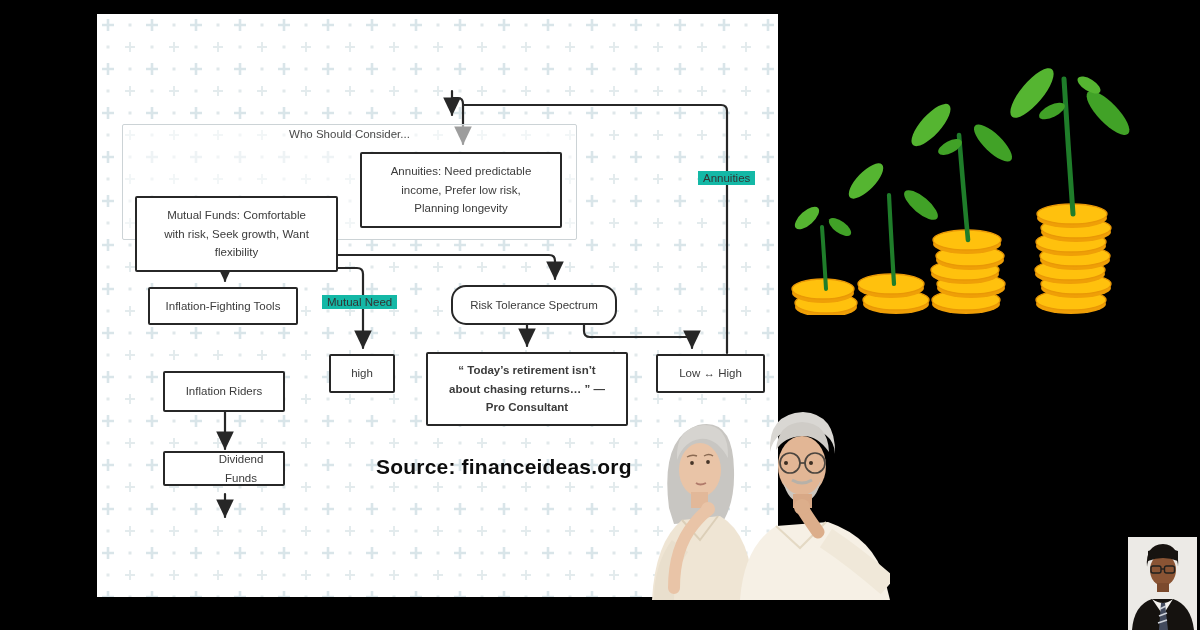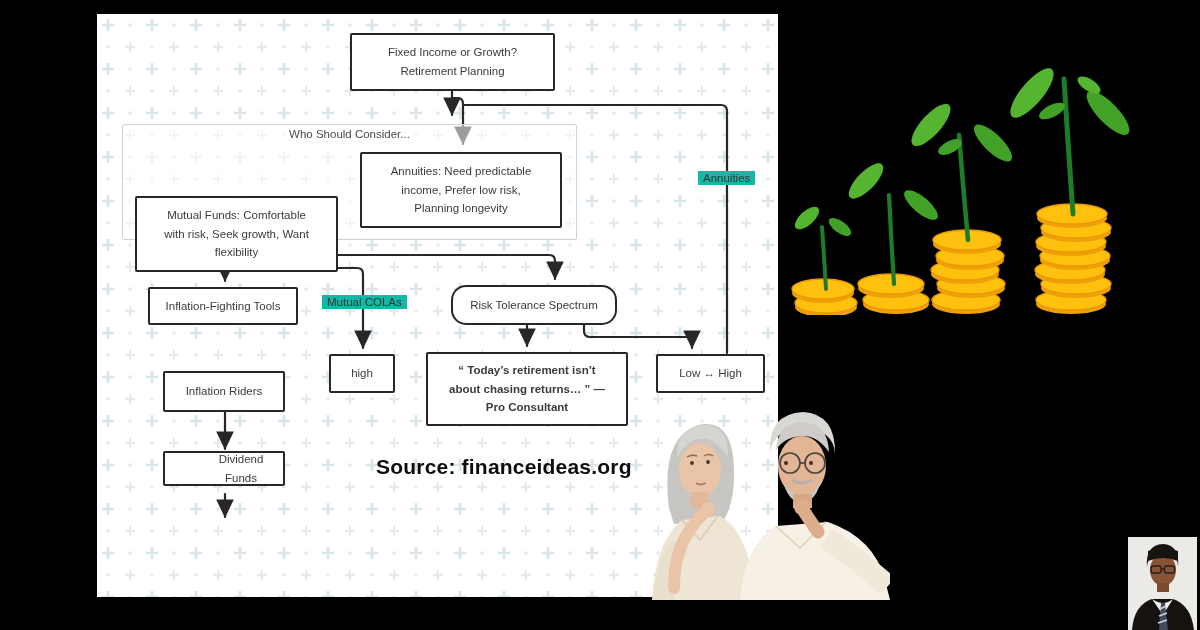--- a/index.html
+++ b/index.html
@@ -94,39 +94,38 @@
 
       <path d="M430,311 V332" marker-end="url(#ah)"></path>
 
       <path d="M487,311 V317 Q487,323 493,323 H589 Q595,323 595,329 V334" marker-end="url(#ah)"></path>
 
       <path d="M128,398 V435" marker-end="url(#ah)"></path>
       <path d="M128,480 V503" marker-end="url(#ah)"></path>
     </g>
   </svg>
 
-  <div class="node pad" id="n-root">Fixed Income or Growth? Retirement Planning</div>
 
   <div id="grp">
     <div id="grp-label">Who Should Consider...</div>
   </div>
 
   <div class="node pad" id="n-mf">Mutual Funds: Comfortable with risk, Seek growth, Want flexibility</div>
   <div class="node pad" id="n-ann">Annuities: Need predictable income, Prefer low risk, Planning longevity</div>
 
   <div class="node" id="n-itools">Inflation-Fighting Tools</div>
   <div class="node" id="n-risk">Risk Tolerance Spectrum</div>
   <div class="node" id="n-high">high</div>
   <div class="node" id="n-quote">“ Today’s retirement isn’t about chasing returns… ” — Pro Consultant</div>
   <div class="node" id="n-lowhigh">Low ↔ High</div>
   <div class="node" id="n-riders">Inflation Riders</div>
   <div class="node" id="n-div">Dividend Funds</div>
 
   <div class="edge-label" id="lbl-annuities">Annuities</div>
-  <div class="edge-label" id="lbl-mf">Mutual COLAs</div>
+  <div class="edge-label" id="lbl-mf">Mutual Need</div>
 
   <div class="source">Source: financeideas.org</div>
 </div>
 
 <svg class="plants" width="350" height="260" viewBox="0 0 350 260">
 
   <g>
     <ellipse cx="36" cy="252" rx="31" ry="10" fill="#ef9f07"></ellipse>
     <ellipse cx="36" cy="248" rx="31" ry="10" fill="#ffc10d" stroke="#e99806" stroke-width="1.4"></ellipse>
     <ellipse cx="33" cy="238" rx="31" ry="10" fill="#ef9f07"></ellipse>

